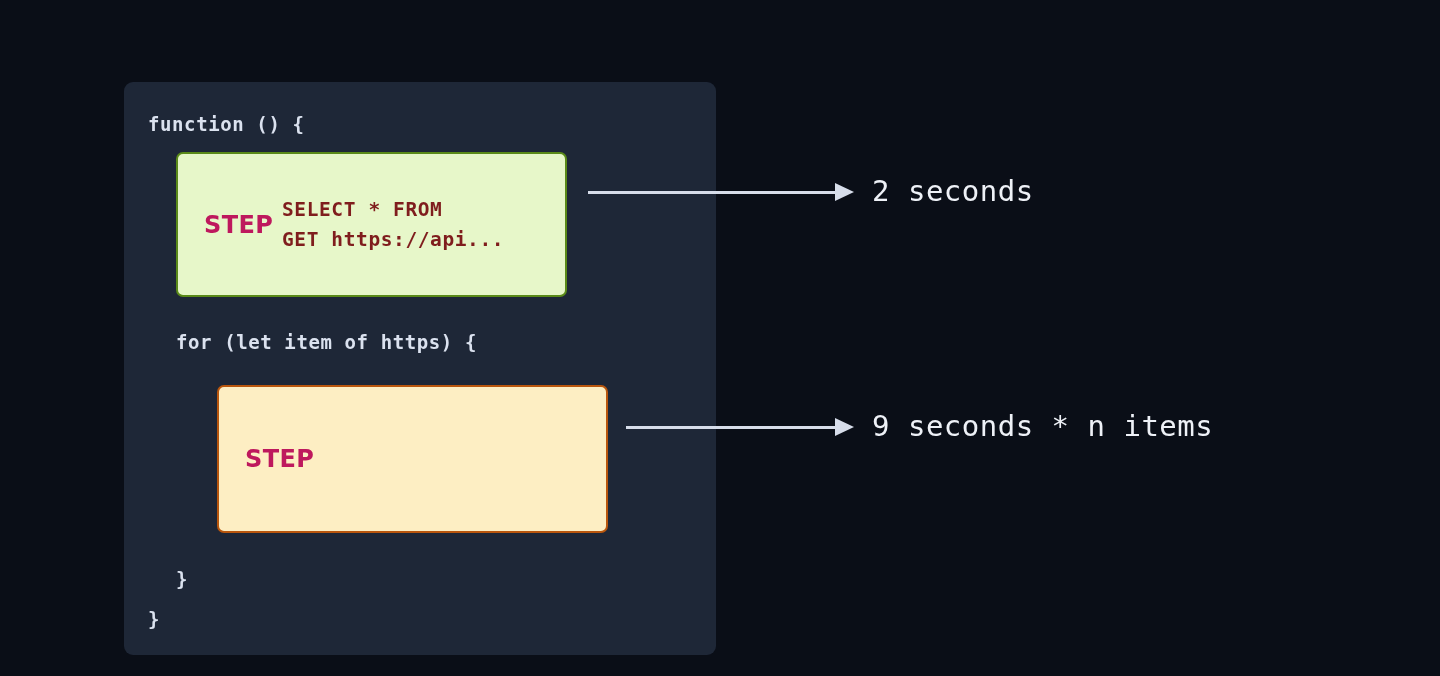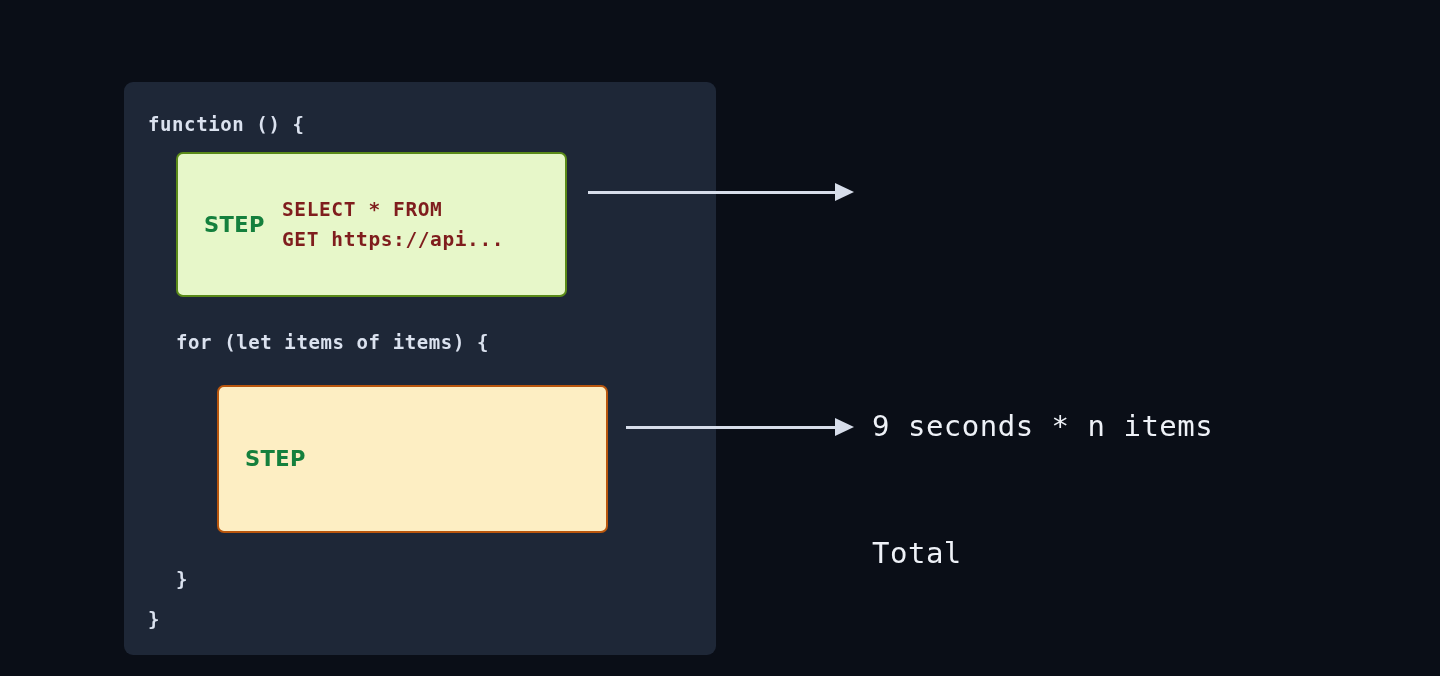--- a/index.html
+++ b/index.html
@@ -73,23 +73,23 @@
     top: 303px;
     width: 391px;
     height: 148px;
     background: #fdeec3;
     border: 2px solid #b9560d;
   }
 
   .step-tag {
     font-family: "DejaVu Sans", sans-serif;
     font-weight: bold;
-    font-size: 21px;
+    font-size: 24px;
     letter-spacing: 0.4px;
-    color: #15803d;
+    color: #be185d;
     flex: 0 0 auto;
     text-align: center;
   }
 
   #step-box-green .step-tag  { width: 80px; padding-left: 26px; }
   #step-box-orange .step-tag { width: 80px; padding-left: 26px; }
 
   .step-code {
     font-family: "DejaVu Sans Mono", monospace;
     font-weight: bold;
@@ -160,41 +160,41 @@
   <div id="code-panel">
 
     <div class="code-line" id="line-function">function () {</div>
 
     <div class="step-box" id="step-box-green">
       <div class="step-tag">STEP</div>
       <div class="step-code">SELECT * FROM
 GET https://api...</div>
     </div>
 
-    <div class="code-line" id="line-for">for (let items of items) {</div>
+    <div class="code-line" id="line-for">for (let item of https) {</div>
 
     <div class="step-box" id="step-box-orange">
       <div class="step-tag">STEP</div>
     </div>
 
     <div class="code-line" id="line-close-in">}</div>
 
     <div class="code-line" id="line-close-out">}</div>
   </div>
 
   <div class="arrow" id="arrow-1">
     <div class="arrow-line"></div>
     <div class="arrow-head"></div>
   </div>
 
   <div class="arrow" id="arrow-2">
     <div class="arrow-line"></div>
     <div class="arrow-head"></div>
   </div>
 
+  <div class="annotation" id="annotation-1">2 seconds</div>
 
   <div class="annotation" id="annotation-2">9 seconds * n items</div>
 
   <div id="total-block">
-    <div class="annotation">Total</div>
   </div>
 
 </div>
 
 </body></html>

